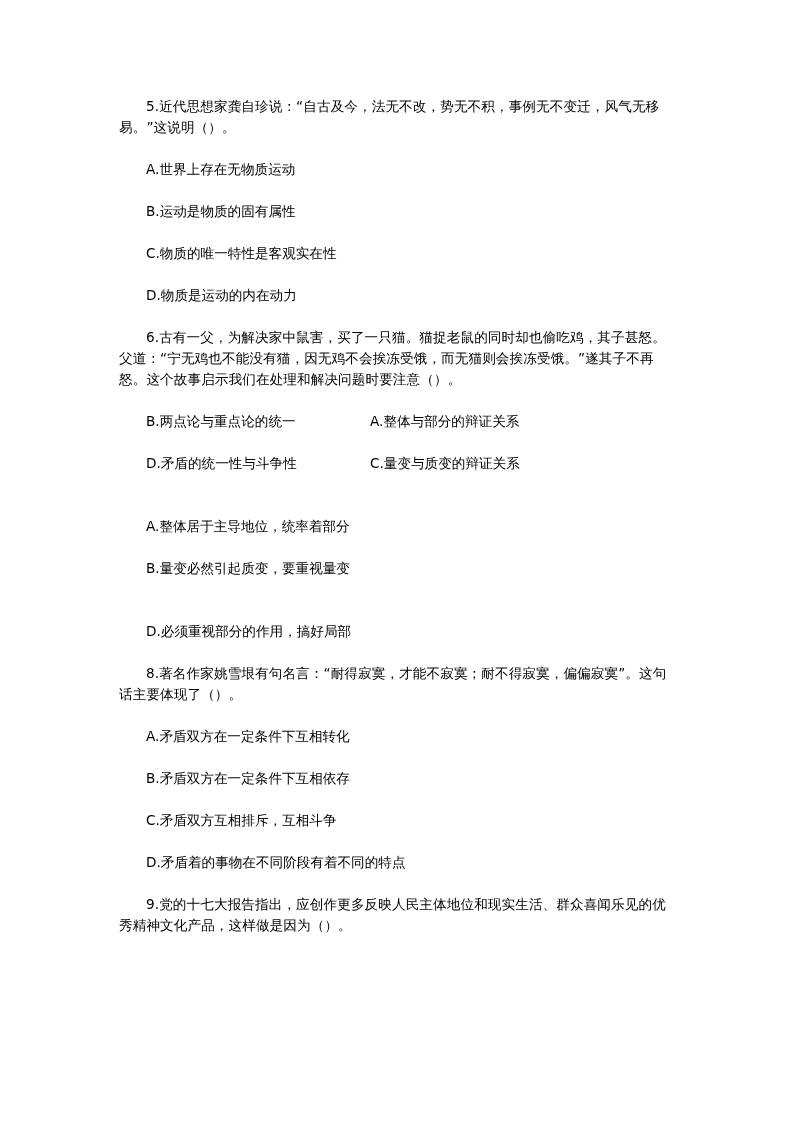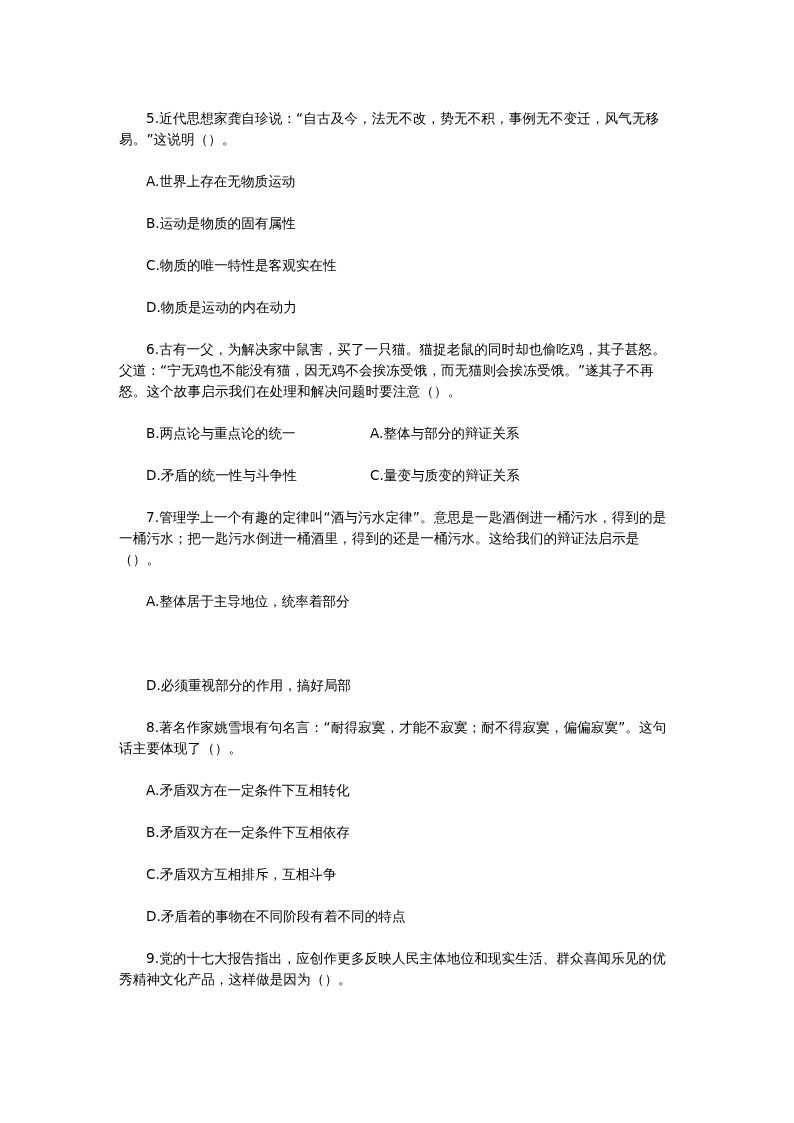--- a/index.html
+++ b/index.html
@@ -1,18 +1,18 @@
 <!DOCTYPE html>
 <html><head>
 <meta charset="utf-8">
 <style>
   html, body { margin: 0; padding: 0; background: #ffffff; }
   body { width: 794px; height: 1123px; position: relative; overflow: hidden;
          font-family: "DejaVu Sans", sans-serif; color: #000; }
-  .page { position: absolute; left: 119px; top: 96px; width: 556px; margin-top: 12px; }
+  .page { position: absolute; left: 119px; top: 96px; width: 556px; }
   .q { font-size: 13.6px; line-height: 21px; text-indent: 27px; margin: 0; letter-spacing: 0.1px; }
   .opt { font-size: 13.6px; line-height: 21px; margin: 0; padding-left: 27px; }
   .row { display: flex; padding-left: 27px; }
   .row .cell { width: 224px; font-size: 13.6px; line-height: 21px; }
   .gap1 { height: 21px; }
   .gap2 { height: 21px; }
 </style>
 </head>
 <body>
 
@@ -35,24 +35,24 @@
     <span class="cell">B.两点论与重点论的统一</span>
     <span class="cell">A.整体与部分的辩证关系</span>
   </div>
   <div class="gap2"></div>
   <div class="row">
     <span class="cell">D.矛盾的统一性与斗争性</span>
     <span class="cell">C.量变与质变的辩证关系</span>
   </div>
   <div class="gap2"></div>
 
-  <p class="q">7.管理学上一个有趣的定律叫“酒与污水定律”。意思是一匙酒倒进一桶污水，得到的是一桶污水；把一匙污水倒进一桶酒里，得到的还是一桶污水。这给我们的辩证法启示是（）。</p>
   <div class="gap1"></div>
   <p class="opt">A.整体居于主导地位，统率着部分</p>
   <div class="gap2"></div>
+  <p class="opt">B.量变必然引起质变，要重视量变</p>
   <div class="gap2"></div>
   <div class="gap2"></div>
   <p class="opt">D.必须重视部分的作用，搞好局部</p>
   <div class="gap2"></div>
 
   <p class="q">8.著名作家姚雪垠有句名言：“耐得寂寞，才能不寂寞；耐不得寂寞，偏偏寂寞”。这句话主要体现了（）。</p>
   <div class="gap1"></div>
   <p class="opt">A.矛盾双方在一定条件下互相转化</p>
   <div class="gap2"></div>
   <p class="opt">B.矛盾双方在一定条件下互相依存</p>

